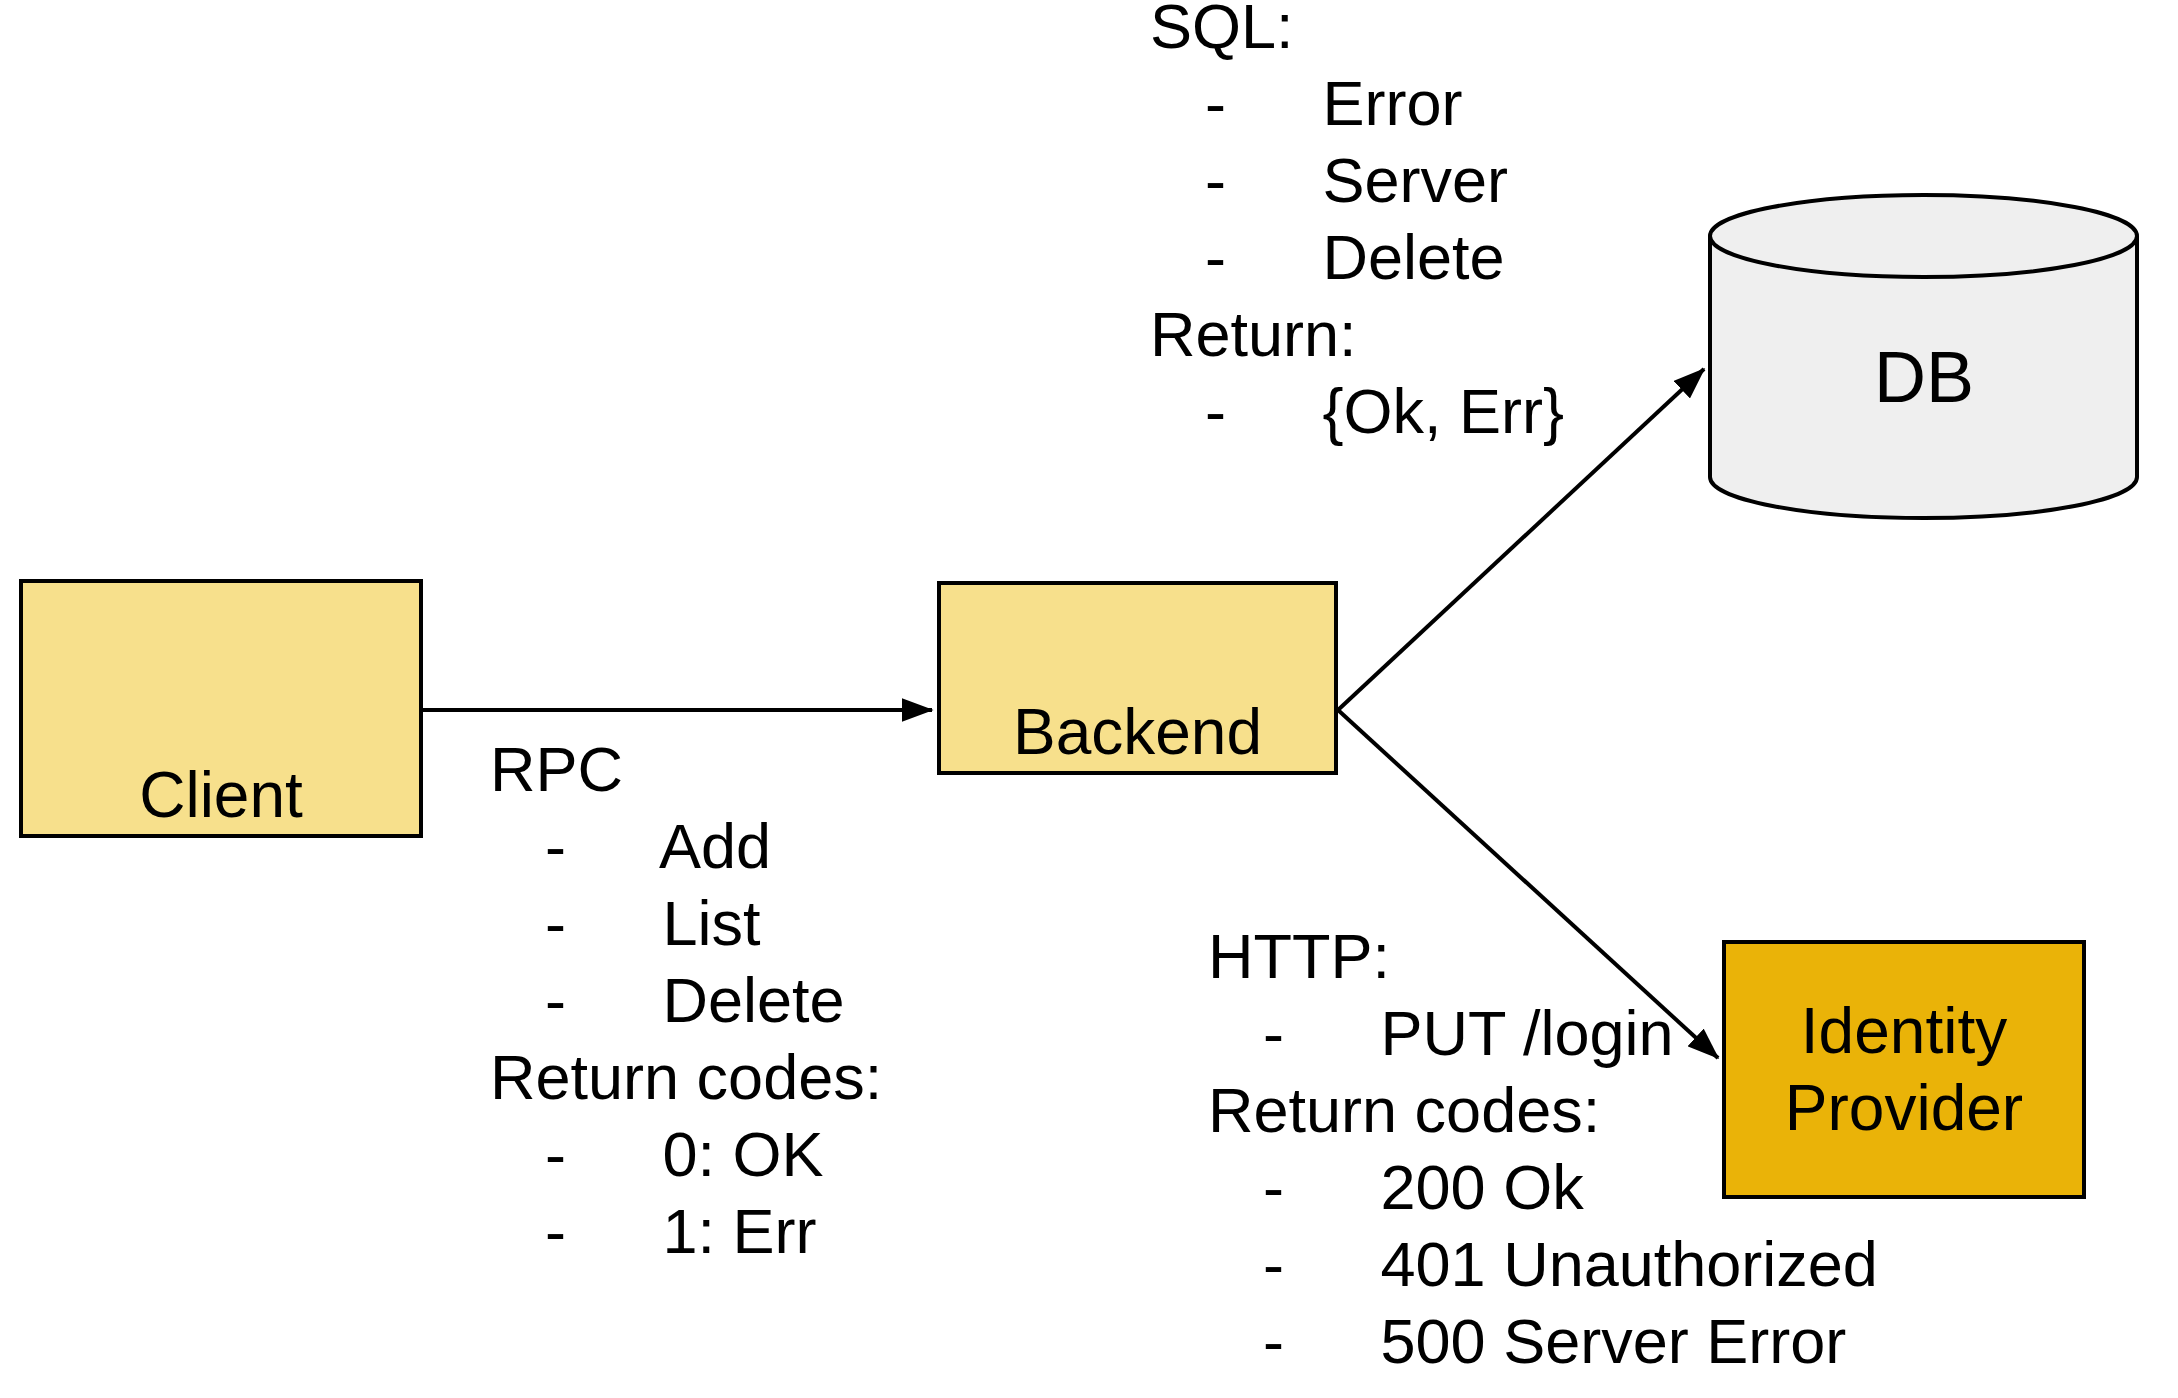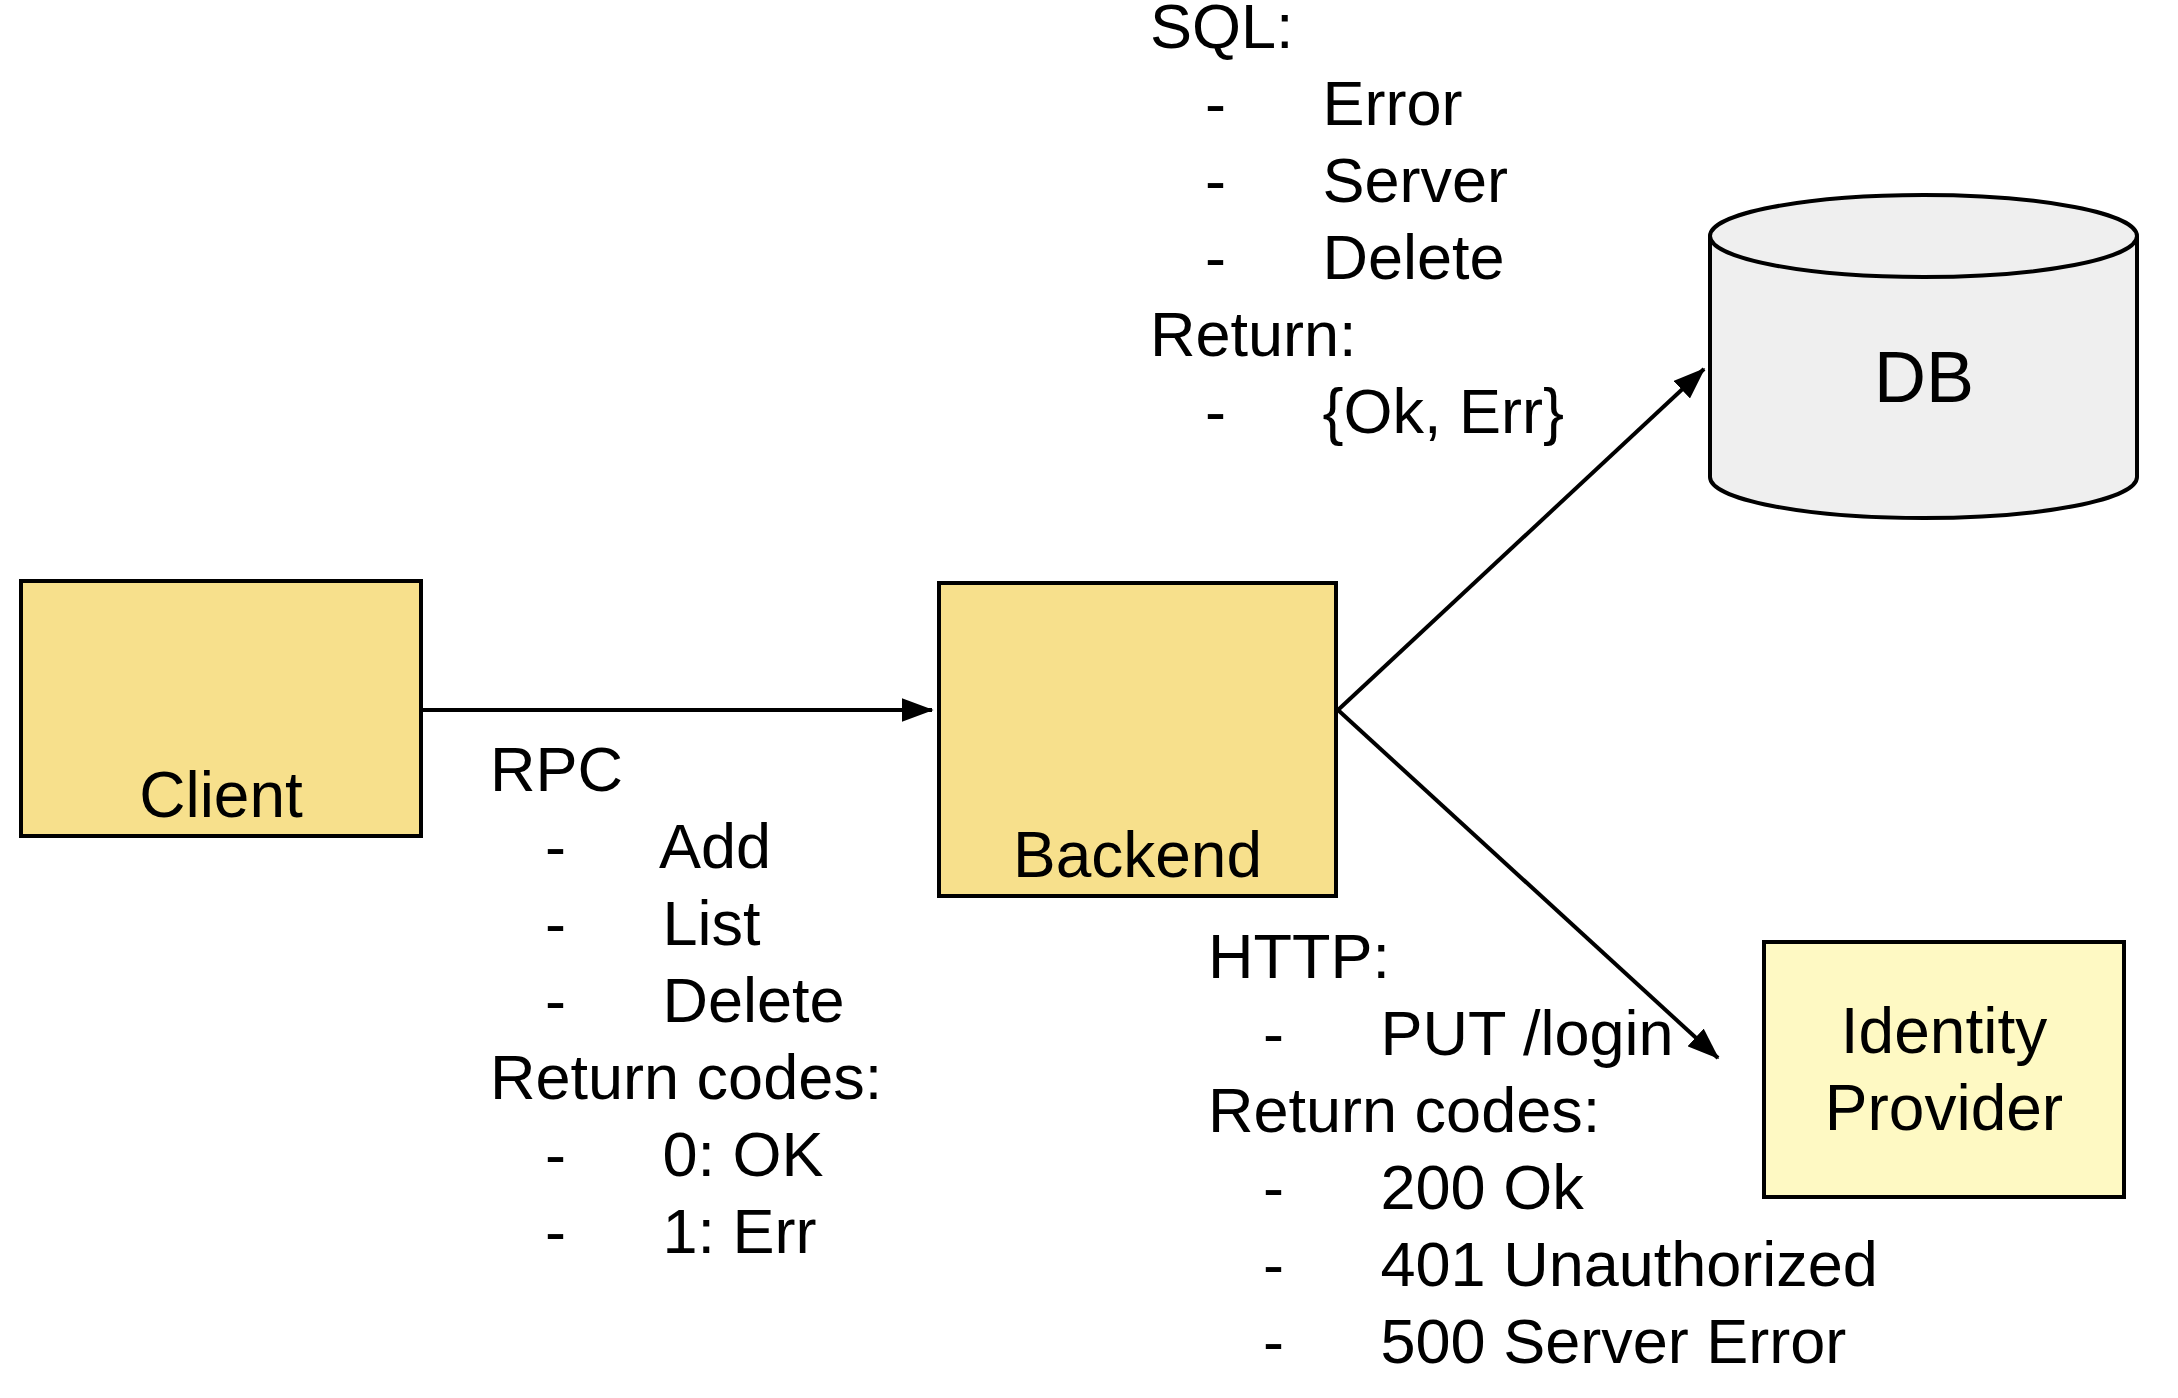--- a/index.html
+++ b/index.html
@@ -41,23 +41,23 @@
     box-sizing: border-box;
     border: 4px solid #000000;
     display: flex;
     align-items: center;
     justify-content: center;
     text-align: center;
     font-size: 64px;
     line-height: 77px;
   }
   .node-yellow { background: #F7E08C; align-items: flex-end; }
-  .node-gray   { background: #fef9c3; margin-left: 40px; }
+  .node-gray   { background: #eab308; }
   .node-client   { left: 19px;  top: 579px; width: 404px; height: 259px; }
-  .node-backend  { left: 937px; top: 581px; width: 401px; height: 317px; }
+  .node-backend  { left: 937px; top: 581px; width: 401px; height: 194px; }
   .node-idp      { left: 1722px; top: 940px; width: 364px; height: 259px; padding: 0 30px; }
   .db-label {
     position: absolute;
     left: 1710px;
     top: 236px;
     width: 428px;
     height: 282px;
     display: flex;
     align-items: center;
     justify-content: center;

